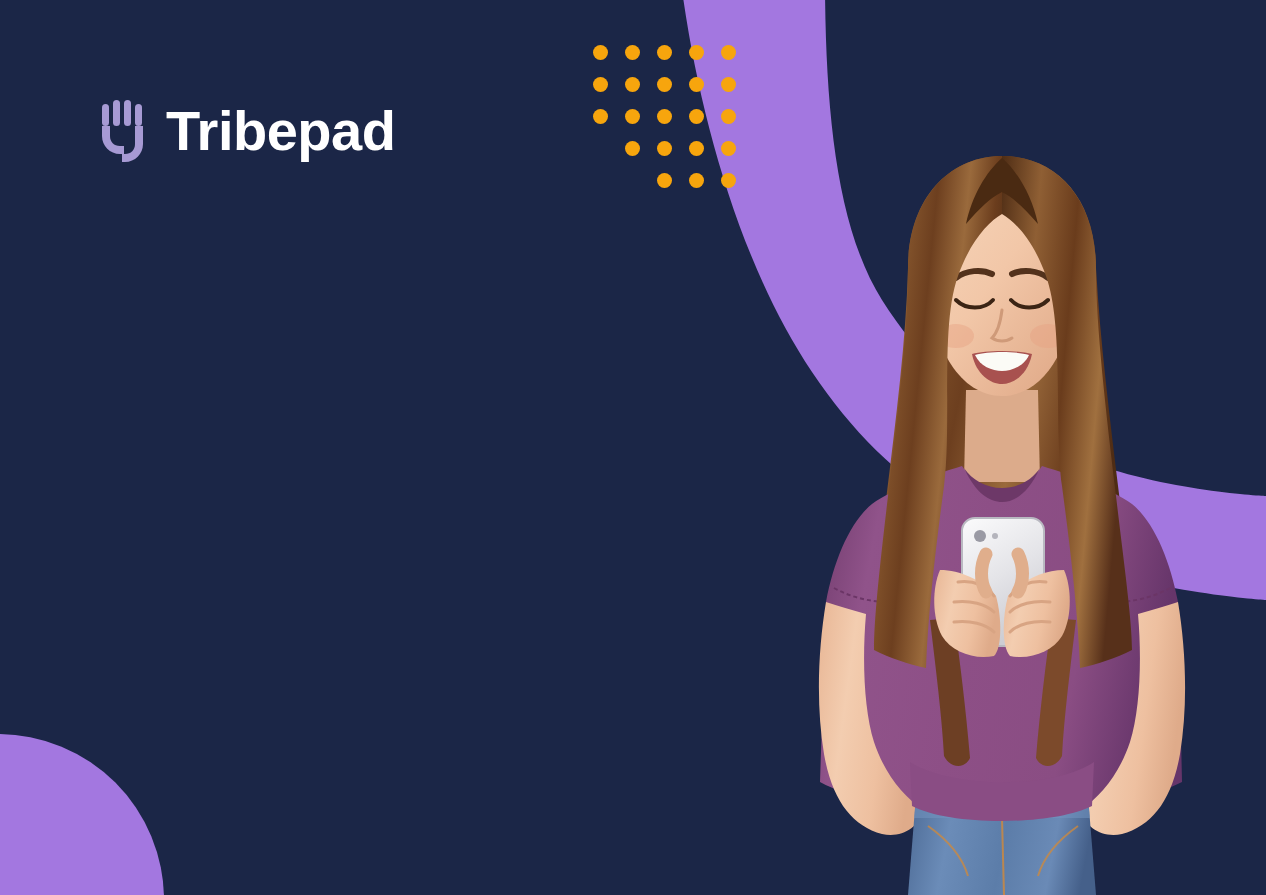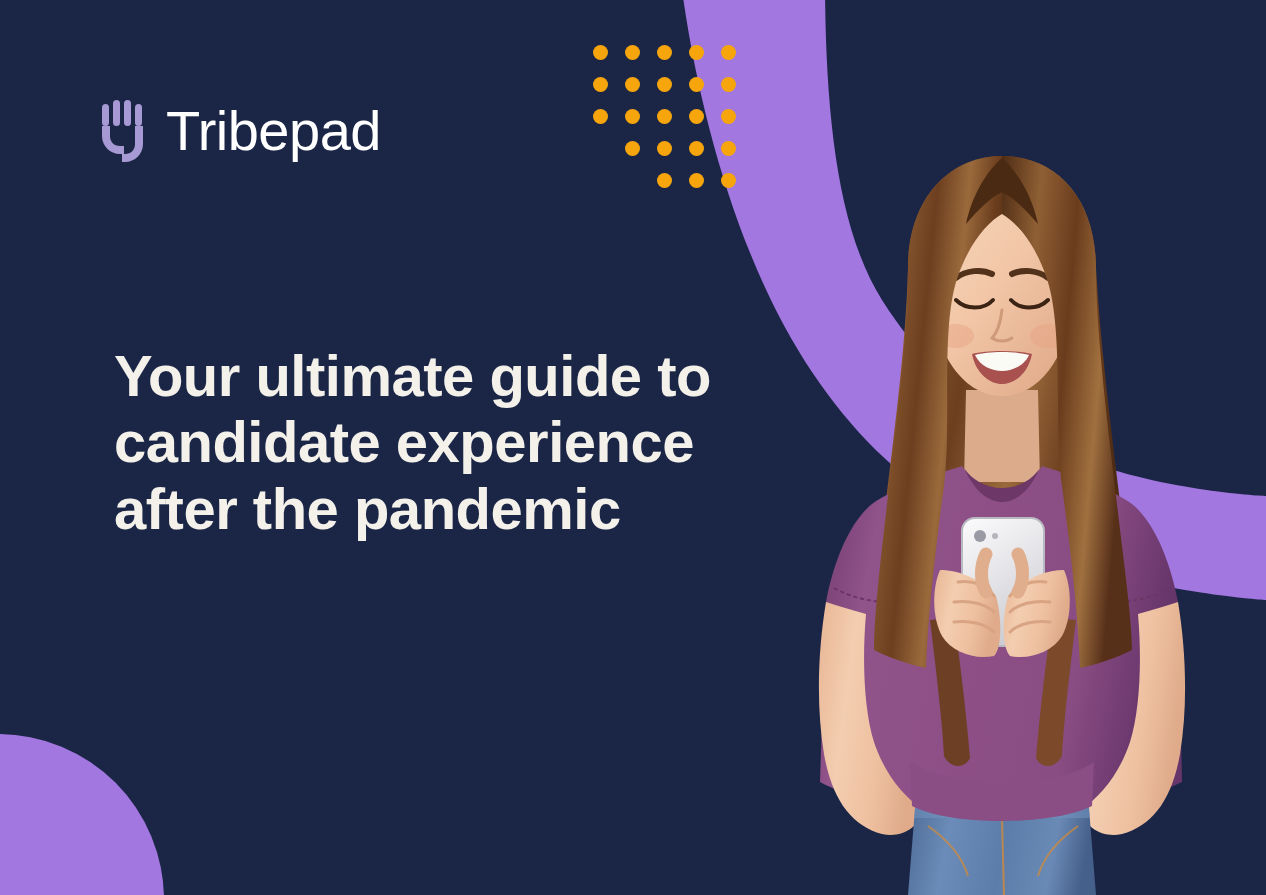--- a/index.html
+++ b/index.html
@@ -40,21 +40,21 @@
     left:100px; top:100px;
     display:flex;
     align-items:center;
     gap:14px;
     z-index:6;
   }
   #logo-mark { width:52px; height:62px; display:block; flex:0 0 auto; }
   #logo-word {
     color:#ffffff;
     font-size:56px;
-    font-weight:400;
+    font-weight:700;
     letter-spacing:-0.5px;
     line-height:1;
     white-space:nowrap;
   }
 
   
   #headline {
     position:absolute;
     left:114px; top:343px;
     width:640px;
@@ -329,19 +329,14 @@
         <rect x="35" y="4" width="7" height="22" rx="3.5"></rect>
         <path d="M 2,26 L 2,36 C 2,46 10,54 20,54 L 24,54 L 24,46 L 20,46
                  C 14,46 10,42 10,36 L 10,26 Z"></path>
         <path d="M 35,26 L 43,26 L 43,44 C 43,54 35,62 25,62 L 22,62 L 22,54 L 25,54
                  C 31,54 35,50 35,44 Z"></path>
       </g>
     </svg>
     <span id="logo-word">Tribepad</span>
   </div>
 
-  <h1 id="headline">
-    <span class="hl-line">Your ultimate guide to</span>
-    <span class="hl-line">candidate experience</span>
-    <span class="hl-line">after the pandemic</span>
-  </h1>
 
 </div>
 
 </body></html>

